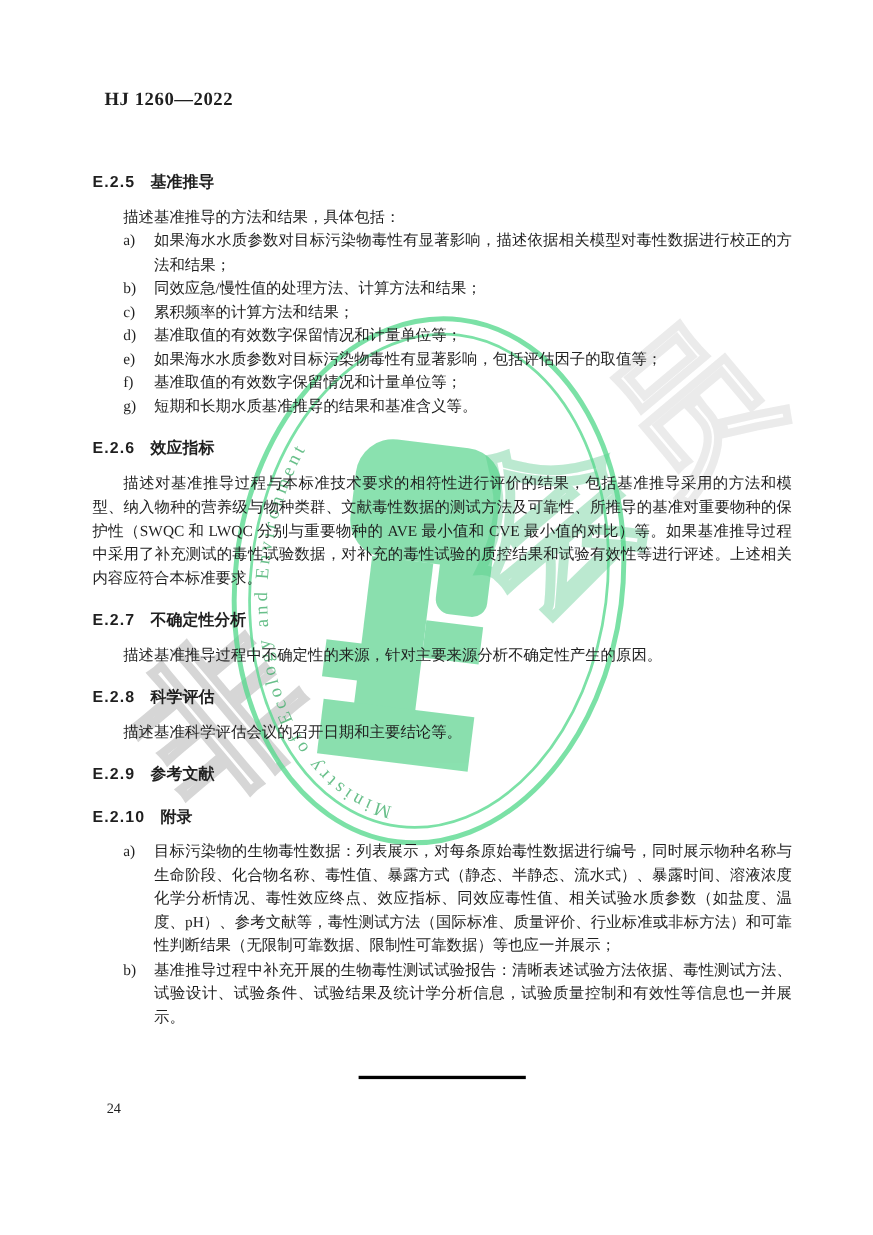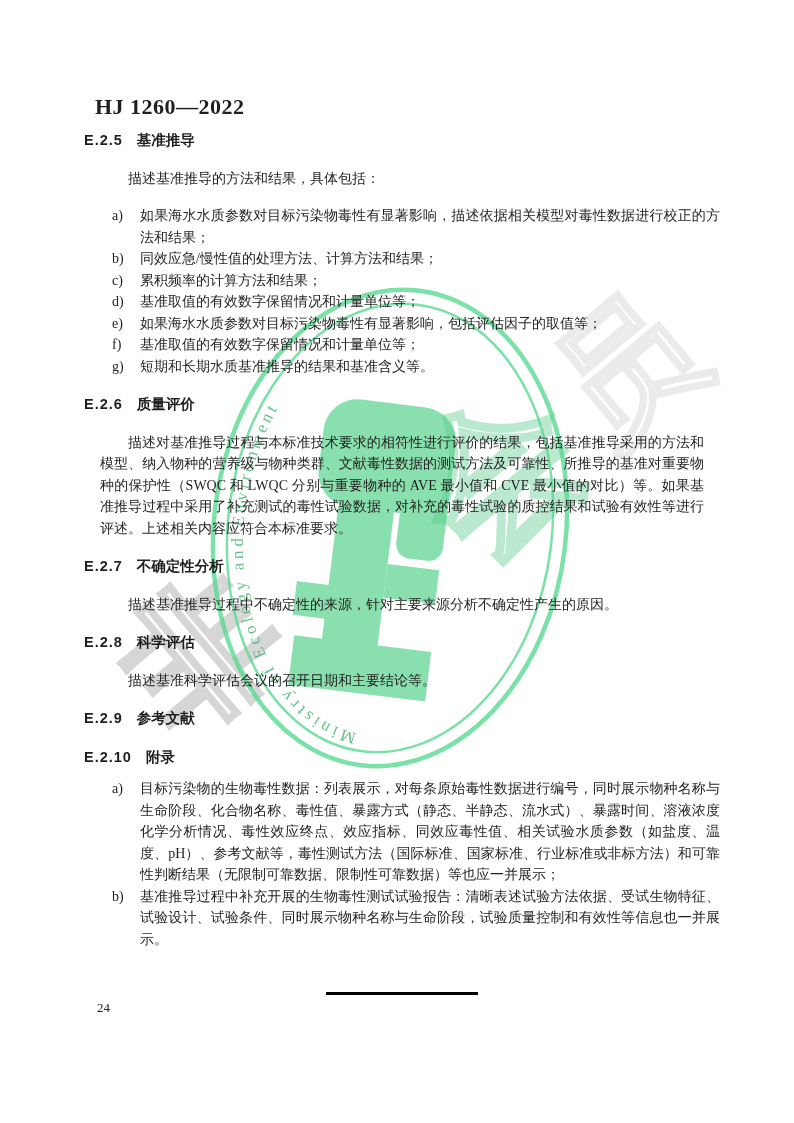--- a/index.html
+++ b/index.html
@@ -21,40 +21,40 @@
     color:transparent;
     line-height:1;
     transform:rotate(-40deg);
   }
   .wm-diag.gray1{left:128px;top:578px;font-size:148px;-webkit-text-stroke:3px #cfcfcf;opacity:.85;}
   .wm-diag.green1{left:418px;top:392px;font-size:158px;-webkit-text-stroke:4px #b4e7cc;opacity:.9;}
   .wm-diag.gray2{left:556px;top:300px;font-size:140px;-webkit-text-stroke:3px #dedede;opacity:.6;}
   
   .content{
     position:absolute;z-index:1;
-    left:84px;right:74px;top:130px;
+    left:84px;right:74px;top:156px;
     font-size:14px;line-height:21.5px;
     text-align:justify;
   }
   .doc-header{
     position:absolute;z-index:1;
-    left:95px;top:94px;
-    font-size:22px;font-weight:bold;
+    left:95px;top:80px;
+    font-size:17px;font-weight:bold;
     font-family:"Liberation Serif","DejaVu Serif",serif;
     letter-spacing:.5px;
   }
   h3.sec{
     margin:17px 0 10px 0;
     font-size:14.5px;font-weight:bold;
     font-family:"Liberation Sans","DejaVu Sans",sans-serif;
     text-align:left;
   }
   h3.sec:first-child{margin-top:0;}
   h3.sec .sec-id{letter-spacing:1px;margin-right:14px;font-family:"Liberation Sans","DejaVu Sans",sans-serif;}
-  p.para{margin:16px;text-indent:2em;}
+  p.para{margin:0;text-indent:2em;}
   .items{margin:0;padding:0;list-style:none;}
   .item{display:flex;margin:0;padding-left:28px;}
   .item .marker{flex:0 0 28px;font-family:"Liberation Serif","DejaVu Serif",serif;}
   .item .itext{flex:1;text-align:justify;}
   .end-rule{
     width:152px;height:3px;background:#000;
     border:none;margin:42px auto 0 auto;
   }
   .page-number{
     position:absolute;z-index:1;
@@ -127,21 +127,21 @@
         <span class="marker">f)</span>
         <span class="itext">基准取值的有效数字保留情况和计量单位等；</span>
       </div>
       <div class="item">
         <span class="marker">g)</span>
         <span class="itext">短期和长期水质基准推导的结果和基准含义等。</span>
       </div>
     </div>
 
     <h3 class="sec">
-      <span class="sec-id">E.2.6</span><span>质量评价</span>
+      <span class="sec-id">E.2.6</span><span>效应指标</span>
     </h3>
     <p class="para">描述对基准推导过程与本标准技术要求的相符性进行评价的结果，包括基准推导采用的方法和模型、纳入物种的营养级与物种类群、文献毒性数据的测试方法及可靠性、所推导的基准对重要物种的保护性（SWQC 和 LWQC 分别与重要物种的 AVE 最小值和 CVE 最小值的对比）等。如果基准推导过程中采用了补充测试的毒性试验数据，对补充的毒性试验的质控结果和试验有效性等进行评述。上述相关内容应符合本标准要求。</p>
 
     <h3 class="sec">
       <span class="sec-id">E.2.7</span><span>不确定性分析</span>
     </h3>
     <p class="para">描述基准推导过程中不确定性的来源，针对主要来源分析不确定性产生的原因。</p>
 
     <h3 class="sec">
       <span class="sec-id">E.2.8</span><span>科学评估</span>
@@ -151,25 +151,25 @@
     <h3 class="sec">
       <span class="sec-id">E.2.9</span><span>参考文献</span>
     </h3>
 
     <h3 class="sec">
       <span class="sec-id">E.2.10</span><span>附录</span>
     </h3>
     <div class="items">
       <div class="item">
         <span class="marker">a)</span>
-        <span class="itext">目标污染物的生物毒性数据：列表展示，对每条原始毒性数据进行编号，同时展示物种名称与生命阶段、化合物名称、毒性值、暴露方式（静态、半静态、流水式）、暴露时间、溶液浓度化学分析情况、毒性效应终点、效应指标、同效应毒性值、相关试验水质参数（如盐度、温度、pH）、参考文献等，毒性测试方法（国际标准、国家标准、行业标准或非标方法）和可靠性判断结果（无限制可靠数据、限制性可靠数据）等也应一并展示；</span>
+        <span class="itext">目标污染物的生物毒性数据：列表展示，对每条原始毒性数据进行编号，同时展示物种名称与生命阶段、化合物名称、毒性值、暴露方式（静态、半静态、流水式）、暴露时间、溶液浓度化学分析情况、毒性效应终点、效应指标、同效应毒性值、相关试验水质参数（如盐度、温度、pH）、参考文献等，毒性测试方法（国际标准、质量评价、行业标准或非标方法）和可靠性判断结果（无限制可靠数据、限制性可靠数据）等也应一并展示；</span>
       </div>
       <div class="item">
         <span class="marker">b)</span>
-        <span class="itext">基准推导过程中补充开展的生物毒性测试试验报告：清晰表述试验方法依据、受试生物特征、试验设计、试验条件、同时展示物种名称与生命阶段，试验质量控制和有效性等信息也一并展示。</span>
+        <span class="itext">基准推导过程中补充开展的生物毒性测试试验报告：清晰表述试验方法依据、毒性测试方法、试验设计、试验条件、试验结果及统计学分析信息，试验质量控制和有效性等信息也一并展示。</span>
       </div>
     </div>
 
     <hr class="end-rule">
   </div>
 
   <div class="page-number">24</div>
 
 </div>
 

